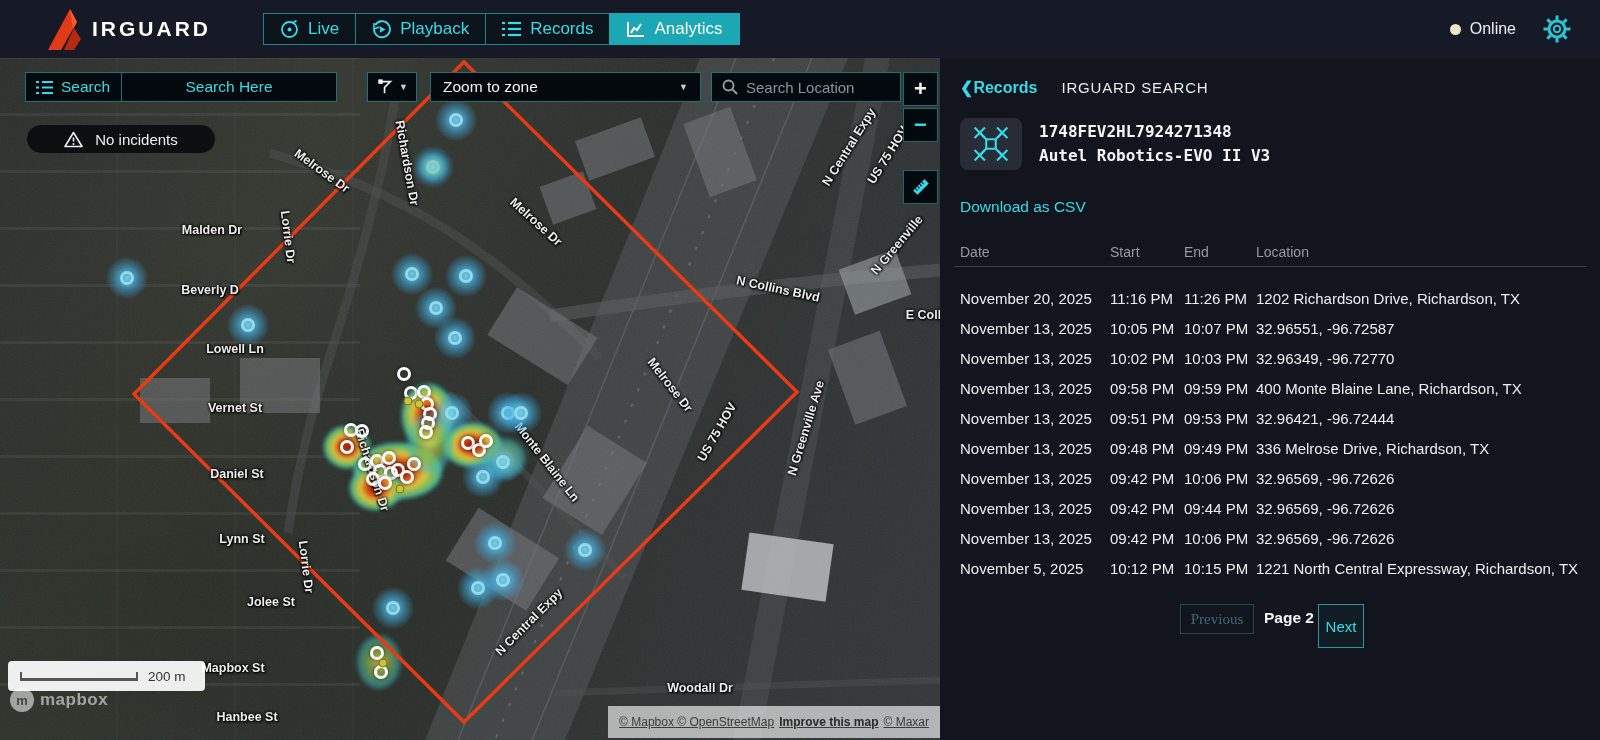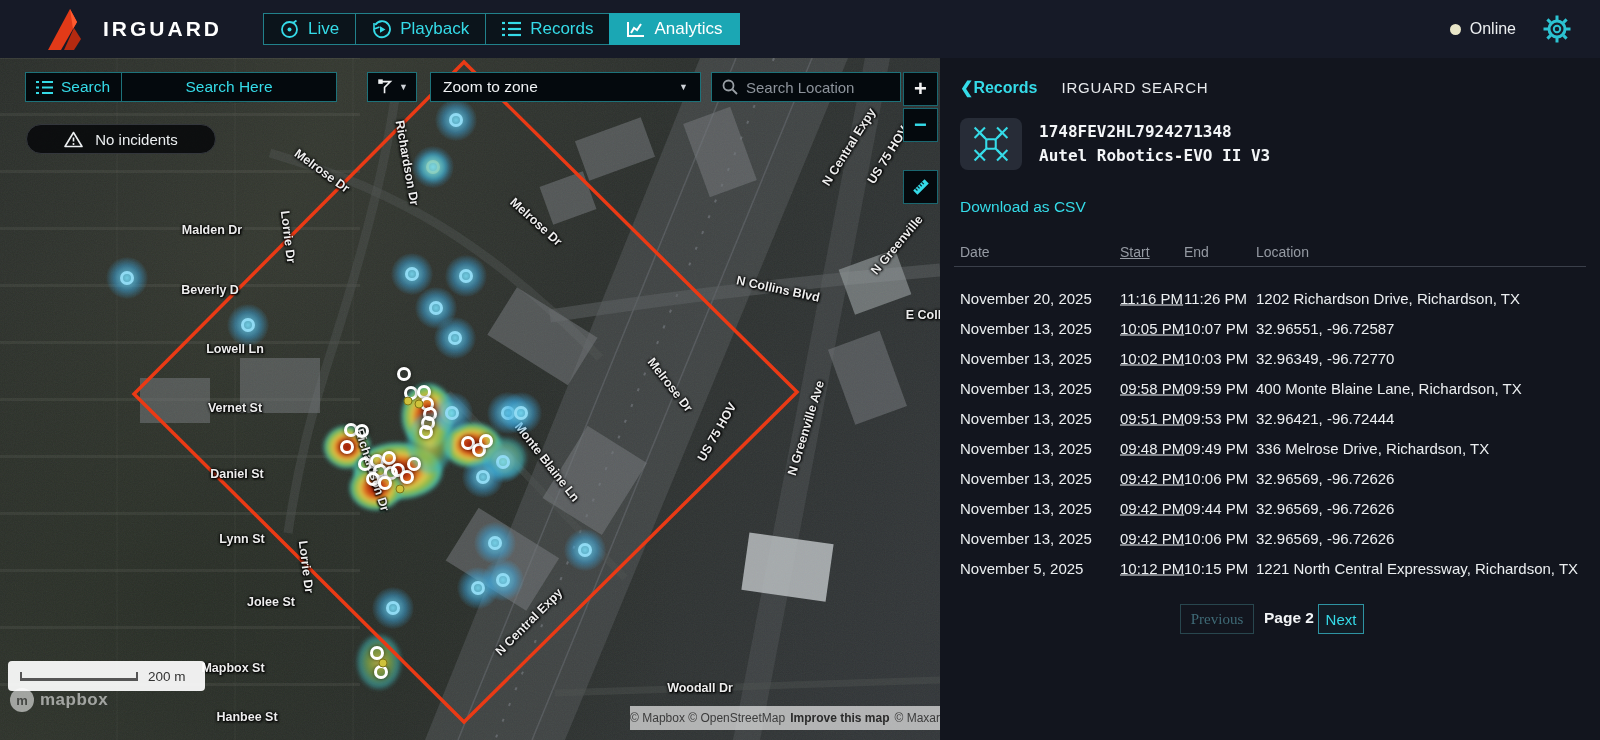--- a/index.html
+++ b/index.html
@@ -3,21 +3,21 @@
 <meta charset="utf-8">
 <style>
   * { margin:0; padding:0; box-sizing:border-box; }
   html,body { width:1600px; height:740px; overflow:hidden; background:#0e1118;
     font-family:"Liberation Sans", sans-serif; }
   .stage { position:relative; width:1600px; height:740px; }
 
   
   .topbar { position:absolute; left:0; top:0; width:1600px; height:58px;
     background:#161a27; display:flex; align-items:center; z-index:30; }
-  .logo { position:absolute; left:44px; top:6px; display:flex; align-items:center; gap:15px; }
+  .logo { position:absolute; left:44px; top:6px; display:flex; align-items:center; gap:4px; }
   .logo-text { color:#fff; font-weight:bold; font-size:21px; letter-spacing:3px; }
   .tabs { position:absolute; left:264px; top:13px; display:flex; }
   .tab { display:flex; align-items:center; gap:9px; height:32px; padding:0 16px;
     border:1px solid rgba(53,219,232,.55); background:#0b141b; color:#35dbe8;
     font-size:17px; margin-left:-1px; cursor:pointer; white-space:nowrap; }
   .tab svg { flex:0 0 auto; }
   .tab.active { background:#1ba7b4; color:#fff; border-color:#1ba7b4; }
   .top-right { position:absolute; right:28px; top:0; height:58px; display:flex; align-items:center; gap:26px; }
   .online { display:flex; align-items:center; gap:9px; color:#eceff1; font-size:16px; }
   .online-dot { width:11px; height:11px; border-radius:50%; background:#e9e6c8; }
@@ -76,54 +76,54 @@
     background:rgba(255,255,255,.92); border-radius:4px; display:flex; align-items:center;
     gap:10px; padding:0 12px; }
   .scale-rule { width:118px; height:9px; border-left:2px solid #555; border-right:2px solid #555;
     border-bottom:3px solid #555; }
   .scale-text { color:#333; font-size:13.5px; }
   .mapbox-logo { position:absolute; left:10px; top:630px; z-index:10; display:flex; align-items:center;
     gap:6px; opacity:.55; }
   .mapbox-circle { width:24px; height:24px; border-radius:50%; background:#fff; color:#555;
     display:flex; align-items:center; justify-content:center; font-size:13px; font-weight:bold; }
   .mapbox-word { color:#fff; font-size:17px; font-weight:bold; letter-spacing:.5px; }
-  .attribution { position:absolute; right:0px; top:648px; z-index:11; height:24px;
+  .attribution { position:absolute; right:0px; top:648px; z-index:11; height:32px;
     background:rgba(228,228,228,.72); color:#3c3c3c; font-size:12px; display:flex;
-    align-items:center; gap:5px; padding:0 0; }
+    align-items:center; gap:5px; padding:0 11px;text-decoration:underline; }
   .attribution .bold-link { font-weight:bold; color:#2b2b2b; }
 
   
   .panel { position:absolute; left:940px; top:58px; width:660px; height:682px;
     background:#12151e; z-index:20; color:#eceff1; }
   .crumb-row { position:absolute; left:20px; top:20px; display:flex; align-items:center; gap:24px; }
   .crumb { color:#35dbe8; font-weight:bold; font-size:16px; cursor:pointer; display:flex; align-items:center; }
   .panel-title { color:#e8eaed; font-size:15px; letter-spacing:.8px; }
   .drone-tile { position:absolute; left:20px; top:60px; width:62px; height:52px;
     background:#272c37; border-radius:8px; display:flex; align-items:center; justify-content:center; }
   .mono { font-family:"DejaVu Sans Mono", monospace; font-weight:bold; }
   .serial { position:absolute; left:99px; top:64px; font-size:16px; color:#f3f5f7; }
   .model  { position:absolute; left:99px; top:88px; font-size:16px; color:#f3f5f7; }
   .csv-link { position:absolute; left:20px; top:140px; color:#35dbe8; font-size:15.5px; cursor:pointer; }
 
   .thead { position:absolute; top:186px; left:0; width:660px; height:20px; color:#959aa3; font-size:14px; }
   .hline { position:absolute; top:208px; left:14px; width:632px; border-top:1px solid #3a3f4a; }
   .c0 { position:absolute; left:20px;  width:148px; }
-  .c1 { position:absolute; left:180px; width:72px;text-decoration:underline; }
+  .c1 { position:absolute; left:170px; width:72px; }
   .c2 { position:absolute; left:244px; width:72px; }
   .c3 { position:absolute; left:316px; width:330px; }
   .tbody { position:absolute; top:213px; left:0; width:660px; }
   .trow { position:relative; height:30px; font-size:15px; color:#eceff1; }
   .trow .tcell { top:50%; transform:translateY(-50%); white-space:nowrap;margin-top:12px; }
 
   .pager { position:absolute; left:0; top:546px; width:660px; height:30px; }
   .pg-prev { position:absolute; left:240px; top:0; width:74px; height:30px; background:transparent;
     border:1px solid #28464e; color:#3f6a76; font-size:15px; cursor:default;
     display:flex; align-items:center; justify-content:center;font-family:Liberation Serif, serif; }
   .pg-label { position:absolute; left:324px; top:5px; color:#f3f5f7; font-size:15.5px; font-weight:bold; }
-  .pg-next { position:absolute; left:378px; top:0; width:46px; height:30px; background:rgba(17,36,44,.5);
+  .pg-next { position:absolute; left:378px; top:0; width:46px; height:44px; background:rgba(17,36,44,.5);
     border:1px solid #2e93a2; color:#35dbe8; font-size:15px; cursor:pointer;
     display:flex; align-items:center; justify-content:center; }
 </style>
 </head>
 <body>
 
 <div class="stage">
 
   <div class="map">
     <div class="grid-left"></div>

